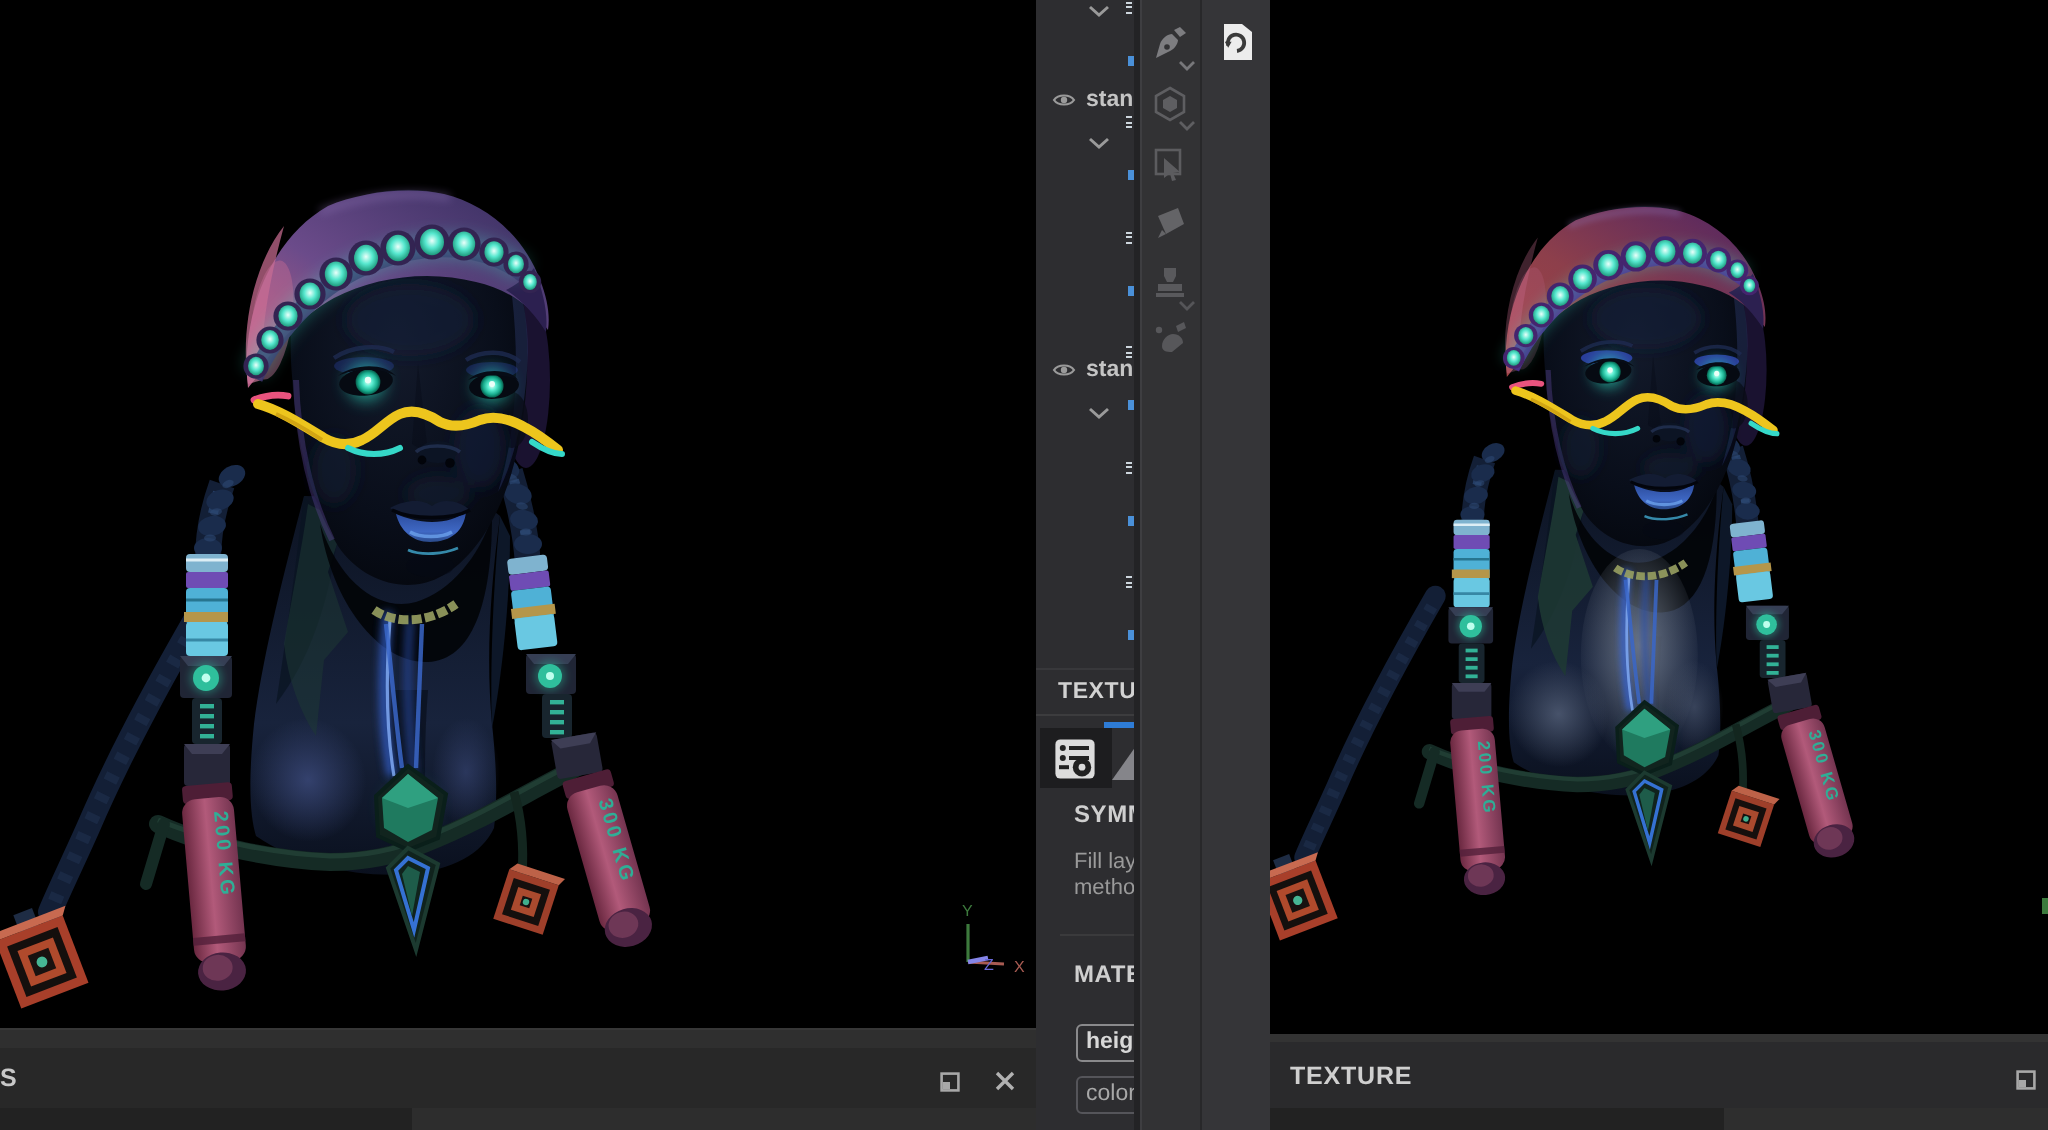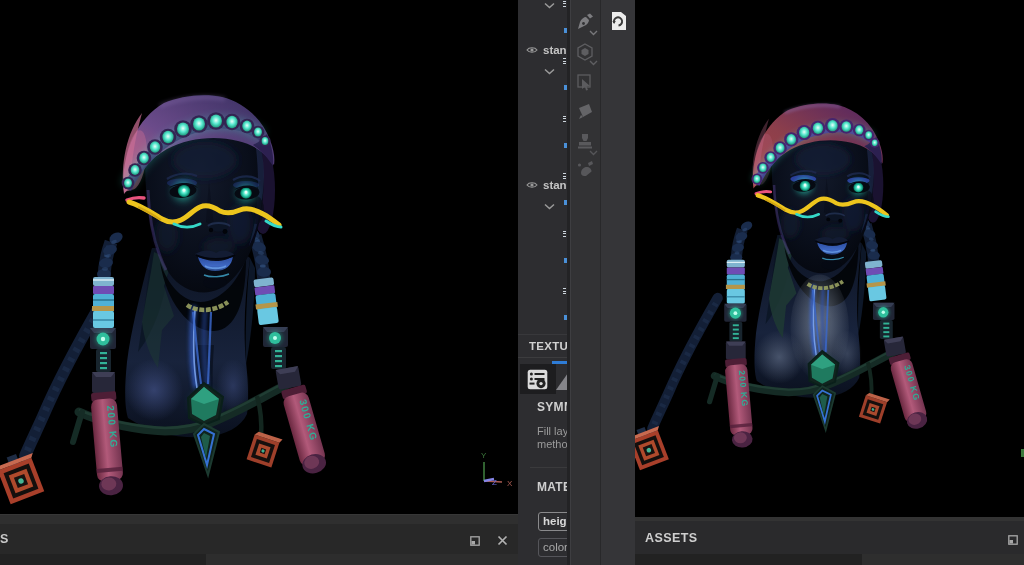--- a/index.html
+++ b/index.html
@@ -763,21 +763,21 @@
 <path d="M198,257 C203,259 209,261 216,261 C223,261 229,259 233,256 C232,265 226,271 215,271 C206,271 200,265 198,257 Z" fill="url(#lipR)"></path>
 <path d="M205,266 C210,269 221,269 226,266" stroke="#6fa6f0" stroke-width="1.8" fill="none" opacity="0.75"></path>
 <path d="M196,255 C206,260 226,260 235,255" stroke="#03050c" stroke-width="1.7" fill="none"></path>
 <path d="M204,275 C211,278 222,277 229,274" stroke="#45b4dc" stroke-width="1.4" fill="none" opacity="0.75"></path>
 <ellipse cx="215" cy="283" rx="12" ry="5.5" fill="#060a14" opacity="0.55"></ellipse>
 </g>
         <rect x="386" y="449" width="3" height="8" fill="#3d7a3d"></rect>
       </svg>
   <div class="abs" style="left:0;top:517px;width:389px;height:4px;background:#333333"></div>
   <div class="abs" style="left:0;top:521px;width:389px;height:33px;background:#2a2a2c"></div>
-  <div class="abs bold" style="left:10px;top:531px;font-size:12.5px;color:#cfcfcf;letter-spacing:0.4px">ASSETS</div>
+  <div class="abs bold" style="left:10px;top:531px;font-size:12.5px;color:#cfcfcf;letter-spacing:0.4px">TEXTURE</div>
   <svg width="10" height="10" viewBox="0 0 10 10" style="position:absolute;left:373px;top:535px">
 <rect x="0.8" y="0.8" width="8.4" height="8.4" fill="none" stroke="#a8a8a8" stroke-width="1.3"></rect>
 <rect x="1.5" y="5" width="3.5" height="3.5" fill="#a8a8a8"></rect>
       </svg>
   <div class="abs" style="left:0;top:554px;width:227px;height:11px;background:#222222"></div>
   <div class="abs" style="left:227px;top:554px;width:162px;height:11px;background:#2e2e2e"></div>
 </div>
 
 </div>
 </body></html>

